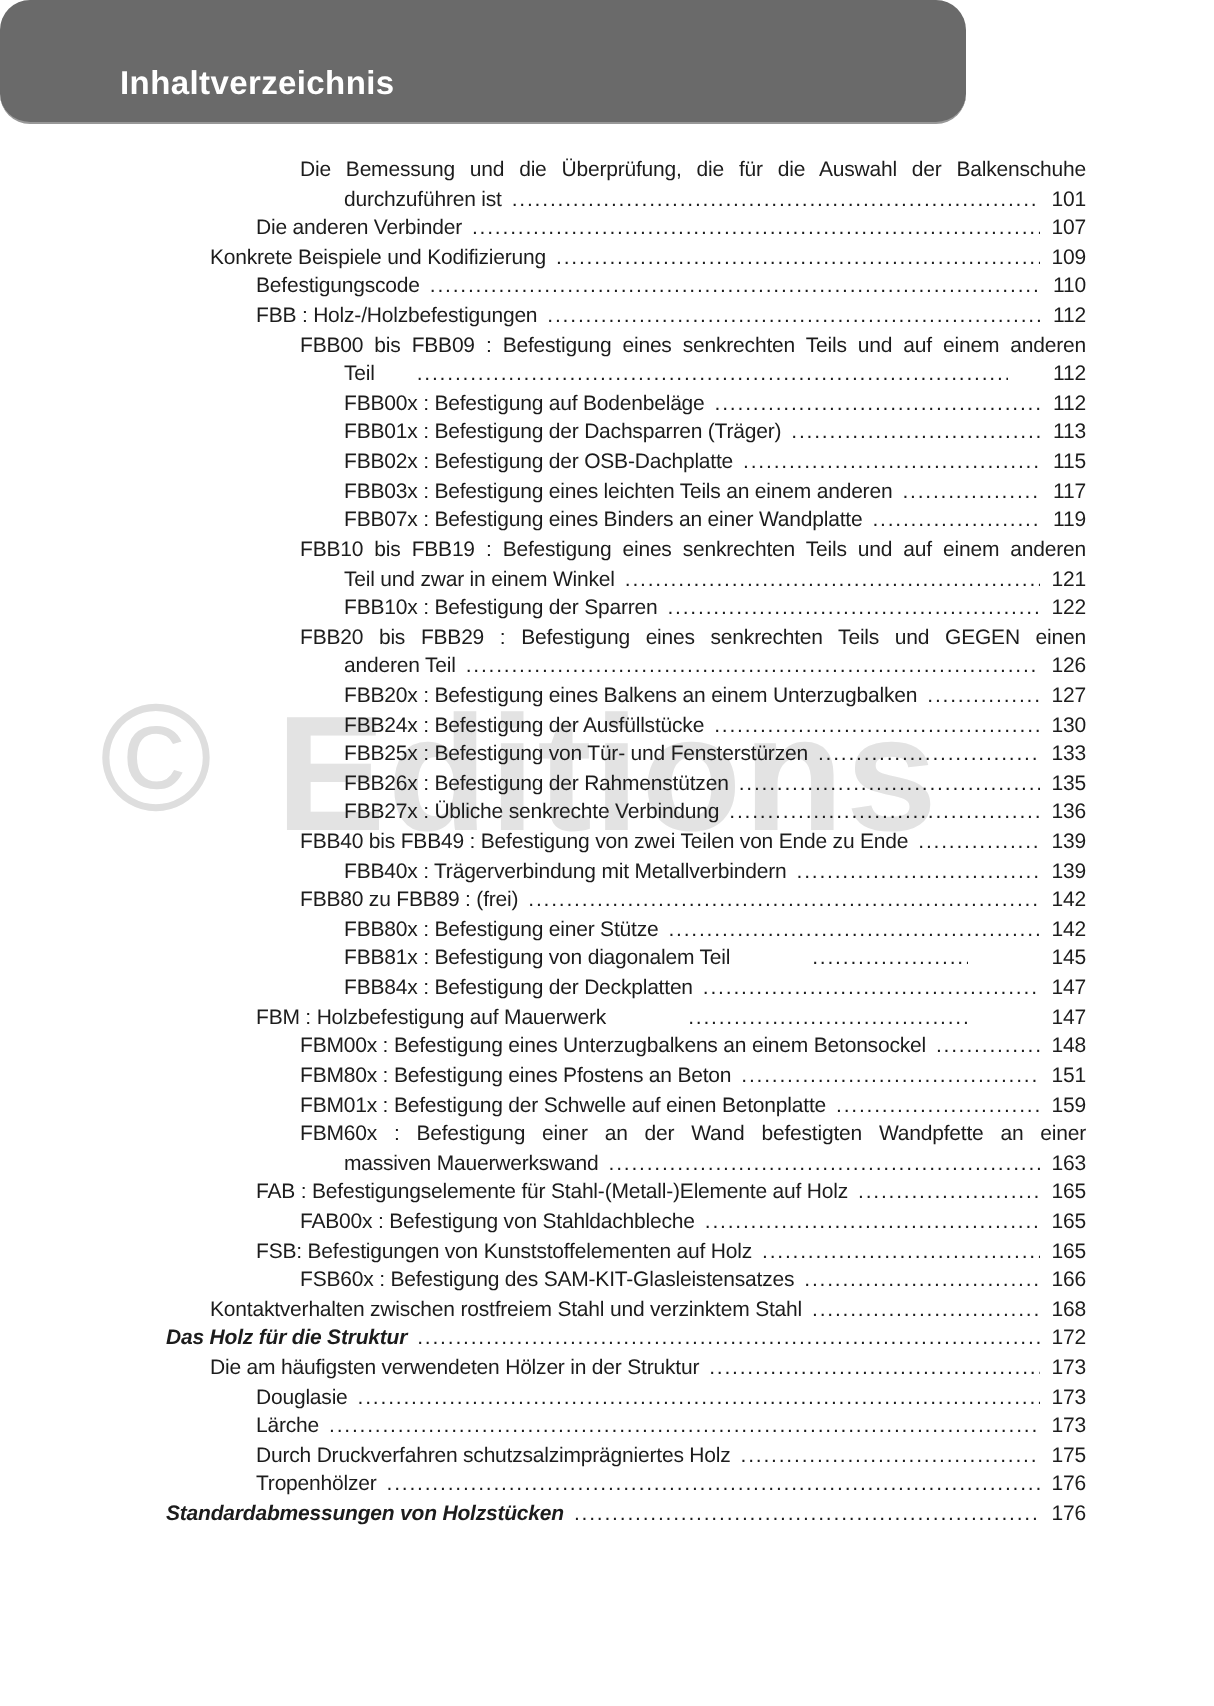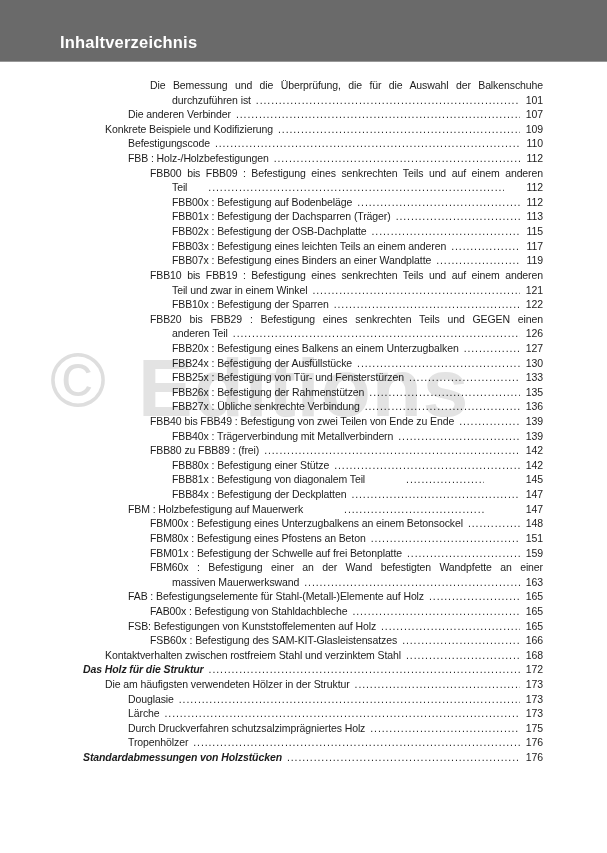--- a/index.html
+++ b/index.html
@@ -18,26 +18,27 @@
     position: relative;
     width: 607px;
     height: 853px;
     background: #ffffff;
     overflow: hidden;
   }
   
   .header-bar {
     position: absolute;
     top: 0; left: 0;
-    width: 607px;
+    width: 483px;
     height: 62px;
     background: #6a6a6a;
     border-bottom: 1px solid #989898;
     box-sizing: border-box;
     z-index: 2;
+    border-radius: 15px;
   }
   .header-title {
     position: absolute;
     left: 60px;
     top: 33px;
     color: #ffffff;
     font-size: 16.5px;
     font-weight: bold;
     letter-spacing: 0.2px;
     white-space: nowrap;
@@ -271,21 +272,21 @@
         <span class="toc-text">FBM00x : Befestigung eines Unterzugbalkens an einem Betonsockel</span>
         <span class="leader"></span>
         <span class="page-num">148</span>
       </div>
       <div class="toc-line row" style="padding-left: 90px;">
         <span class="toc-text">FBM80x : Befestigung eines Pfostens an Beton</span>
         <span class="leader"></span>
         <span class="page-num">151</span>
       </div>
       <div class="toc-line row" style="padding-left: 90px;">
-        <span class="toc-text">FBM01x : Befestigung der Schwelle auf frei Betonplatte</span>
+        <span class="toc-text">FBM01x : Befestigung der Schwelle auf einen Betonplatte</span>
         <span class="leader"></span>
         <span class="page-num">159</span>
       </div>
       <div class="toc-line jline" style="padding-left: 90px;">FBM60x : Befestigung einer an der Wand befestigten Wandpfette an einer</div>
       <div class="toc-line row" style="padding-left: 112px;">
         <span class="toc-text">massiven Mauerwerkswand</span>
         <span class="leader"></span>
         <span class="page-num">163</span>
       </div>
       <div class="toc-line row" style="padding-left: 68px;">

